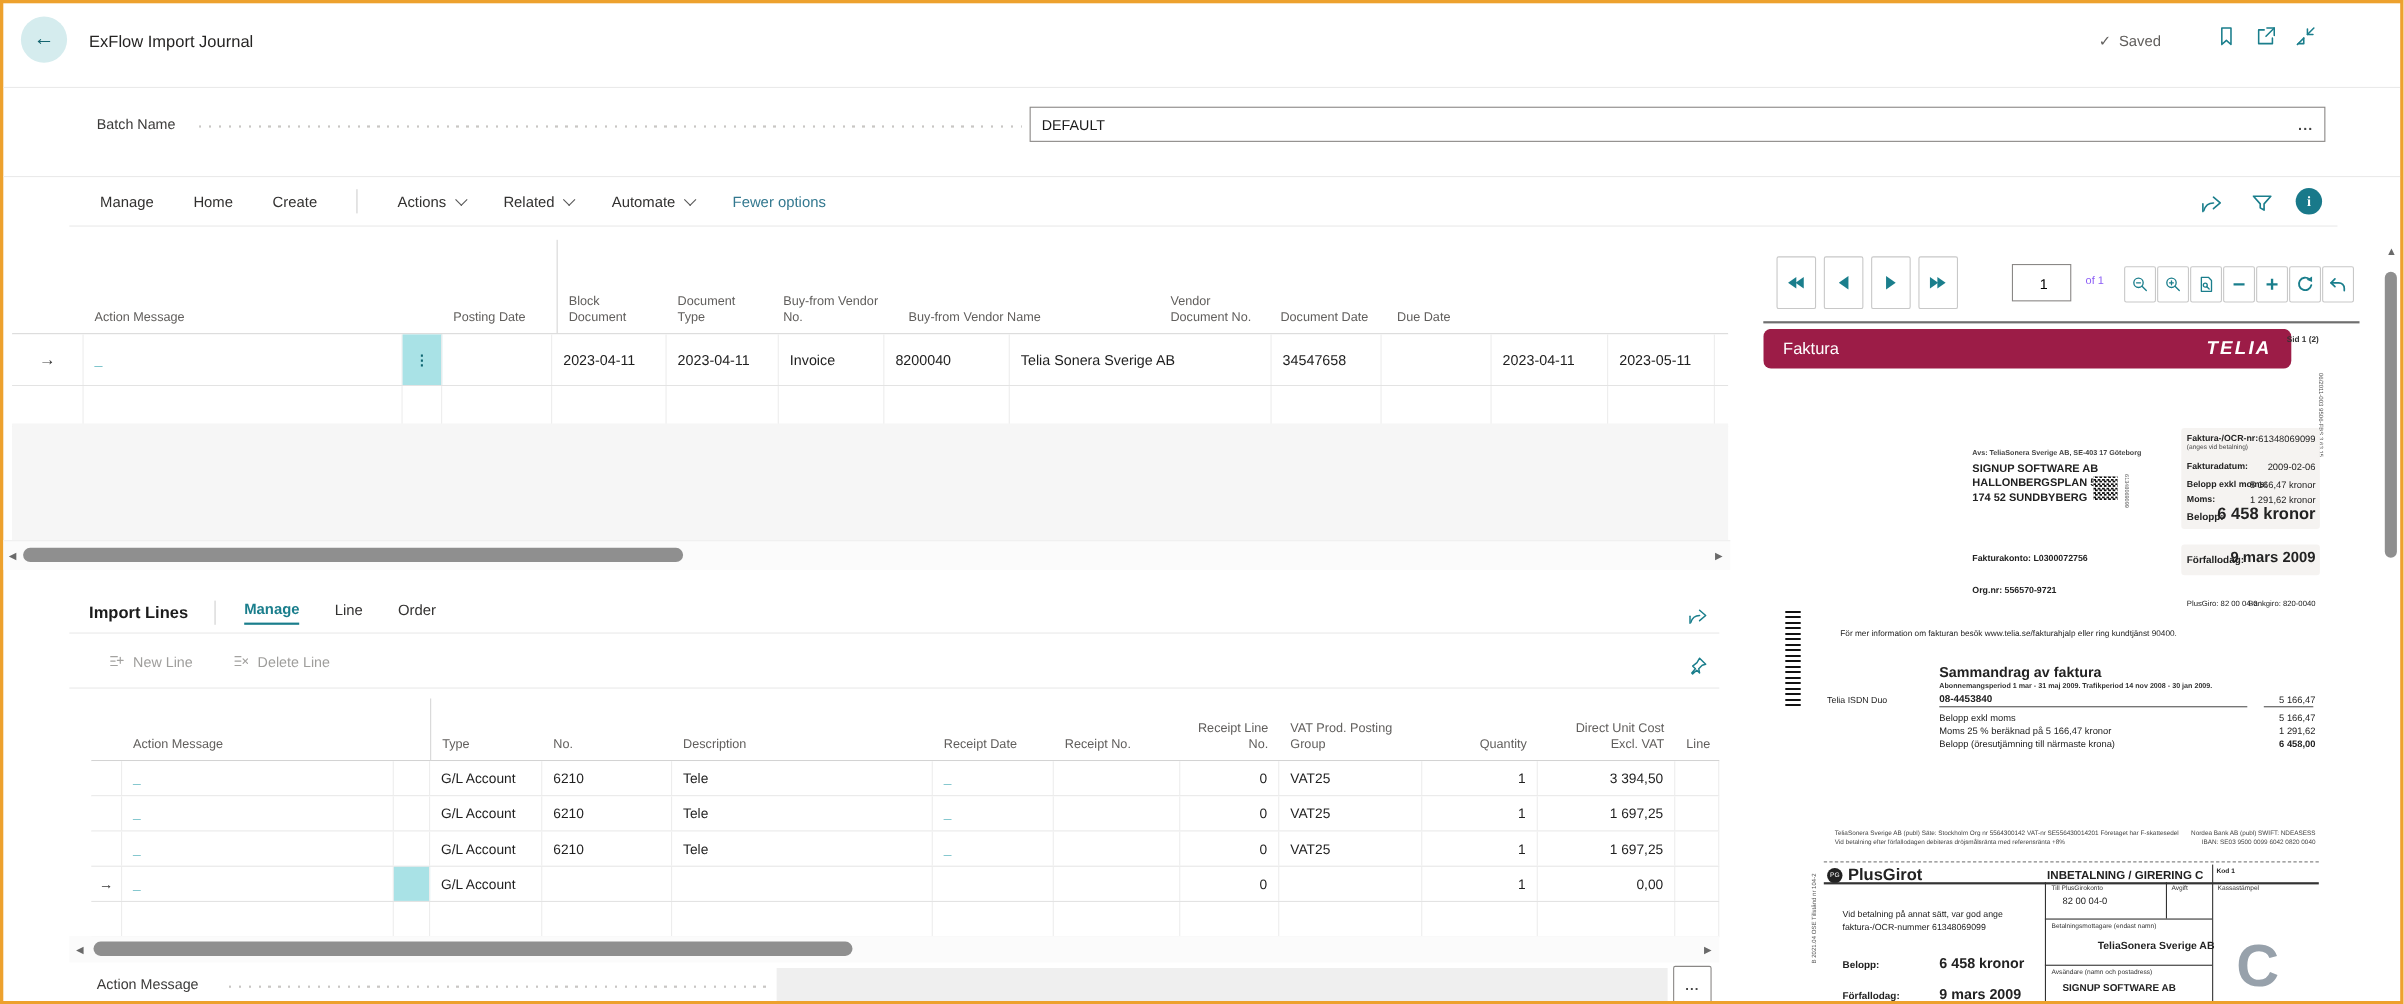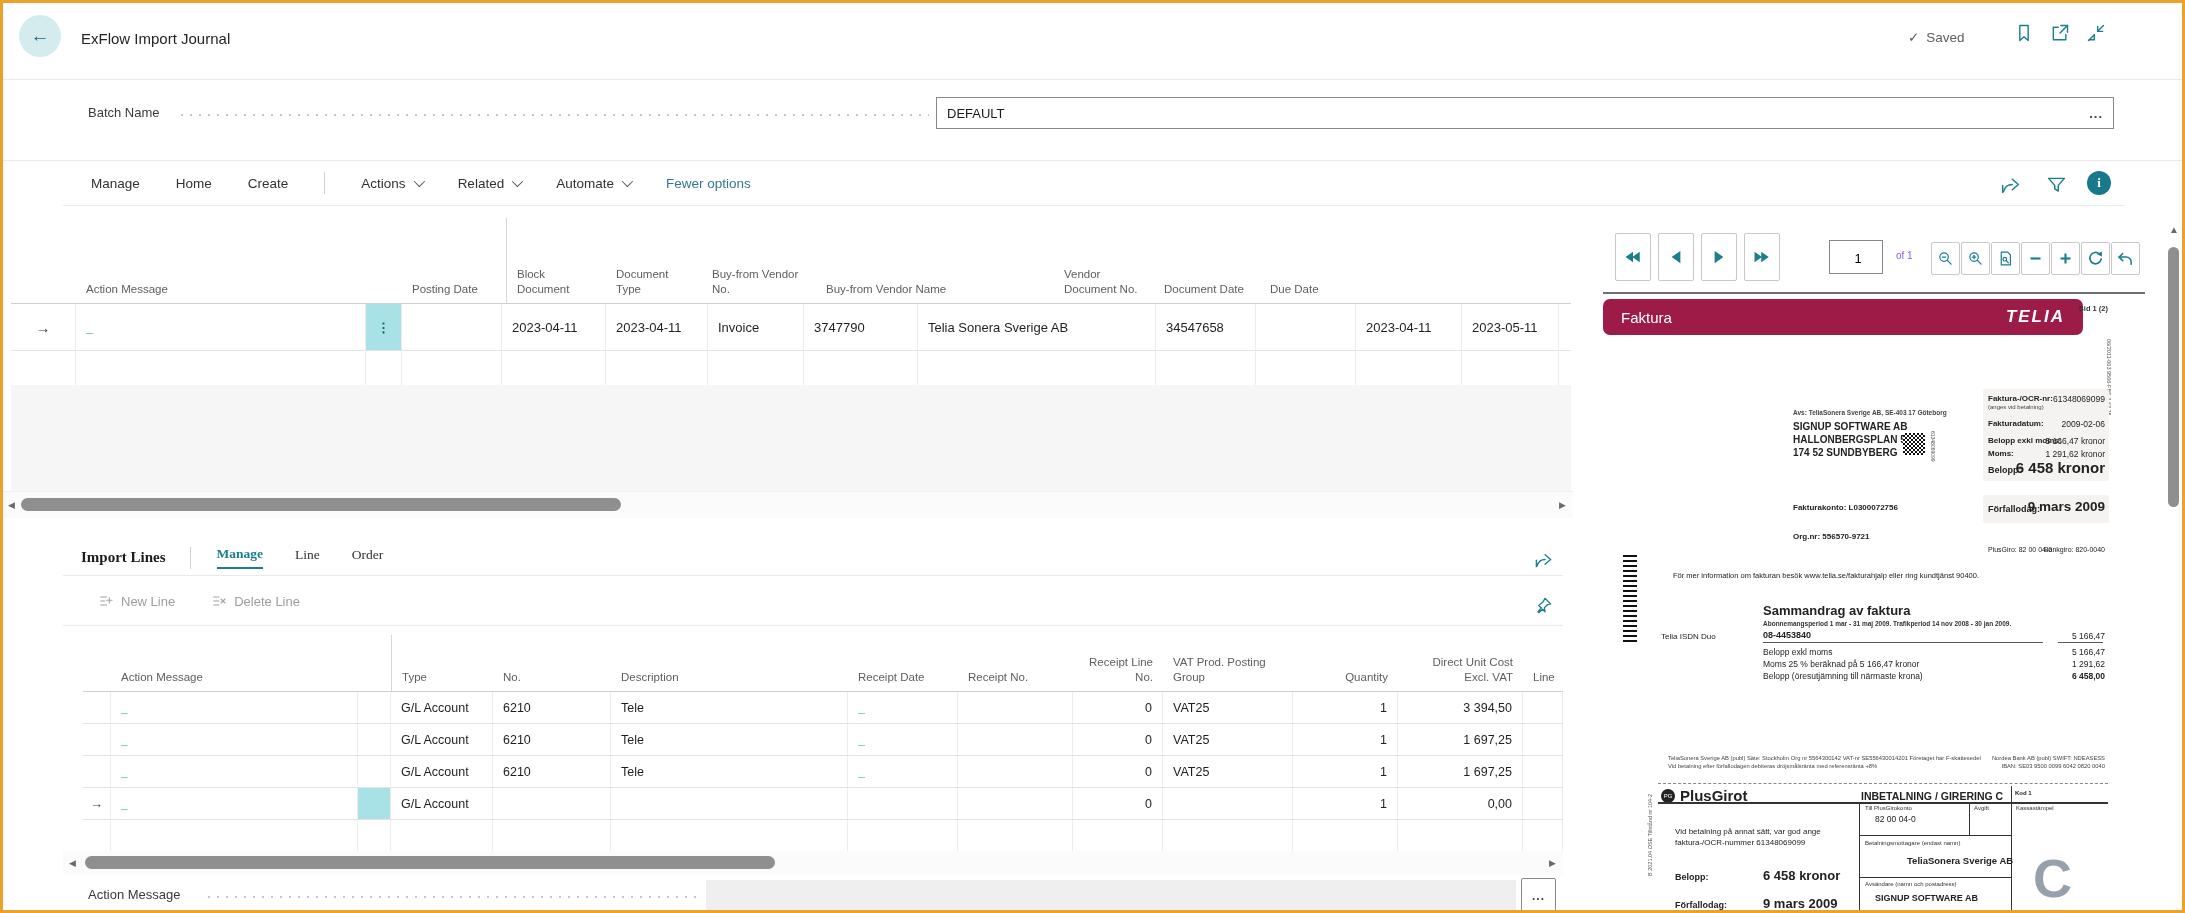--- a/index.html
+++ b/index.html
@@ -49,21 +49,21 @@
   .jc6{width:96px}.jc7{width:114px}.jc8{width:238px}.jc9{width:100px}.jc10{width:100px}.jc11{width:106px}.jc12{width:97px}
   .ic0{width:28px}.ic1{width:247px}.ic2{width:33px}.ic3{width:102px}.ic4{width:118px}.ic5{width:237px}
   .ic6{width:110px}.ic7{width:115px}.ic8{width:90px}.ic9{width:130px}.ic10{width:105px}.ic11{width:125px}.ic12{width:40px}
   .filler{left:8px;top:382px;width:1560px;height:106px;background:#f6f6f6;}
   
   .hsb-track{position:absolute;background:#fbfbfb;border-top:1px solid #efefef;}
   .hsb-thumb{position:absolute;height:13px;background:#8f8f8f;border-radius:7px;cursor:pointer;}
   .sb-arrow{position:absolute;font-size:9px;color:#6a6a6a;cursor:pointer;line-height:1;}
   .vsb-thumb{position:absolute;width:11px;background:#8f8f8f;border-radius:6px;cursor:pointer;}
   
-  .il-head{left:78px;top:543px;display:flex;align-items:center;font-size:13.5px;color:#323130;font-family:Liberation Serif, serif;}
+  .il-head{left:78px;top:543px;display:flex;align-items:center;font-size:13.5px;color:#323130;}
   .il-title{font-size:15px;font-weight:bold;color:#1b1b1b;margin-right:24px;}
   .il-sep{width:0;height:22px;border-left:1px solid #d0d0d0;margin-right:26px;}
   .tab{margin-right:32px;cursor:pointer;padding-bottom:5px;}
   .tab.active{color:#1a7e8c;font-weight:bold;border-bottom:2px solid #1a7e8c;}
   .il-toolbar{left:95px;top:590px;display:flex;gap:36px;font-size:13px;color:#9f9e9c;align-items:center;}
   .il-toolbar .tbtn{display:flex;align-items:center;gap:7px;cursor:default;}
   
   .foot-label{left:85px;top:884px;font-size:13px;color:#3b3a39;}
   .foot-field{left:703px;top:877px;width:810px;height:30px;background:#efefef;cursor:text;}
   .foot-assist{left:1518px;top:875px;width:33px;height:34px;border:1px solid #8a8886;background:#fff;border-radius:2px;
@@ -191,21 +191,21 @@
     <div class="cell jc1">
         <span class="ulink">_</span>
       </div>
     <div class="cell jc2 selcell menu-dots">
         <span>⋮</span>
       </div>
     <div class="cell jc3"></div>
     <div class="cell jc4">2023-04-11</div>
     <div class="cell jc5">2023-04-11</div>
     <div class="cell jc6">Invoice</div>
-    <div class="cell jc7">3747790</div>
+    <div class="cell jc7">8200040</div>
     <div class="cell jc8">Telia Sonera Sverige AB</div>
     <div class="cell jc9">34547658</div>
     <div class="cell jc10"></div>
     <div class="cell jc11">2023-04-11</div>
     <div class="cell jc12">2023-05-11</div>
   </div>
   <div class="trow tdata" style="height:36px;">
     <div class="cell jc0"></div>
       <div class="cell jc1"></div>
     <div class="cell jc2"></div>

